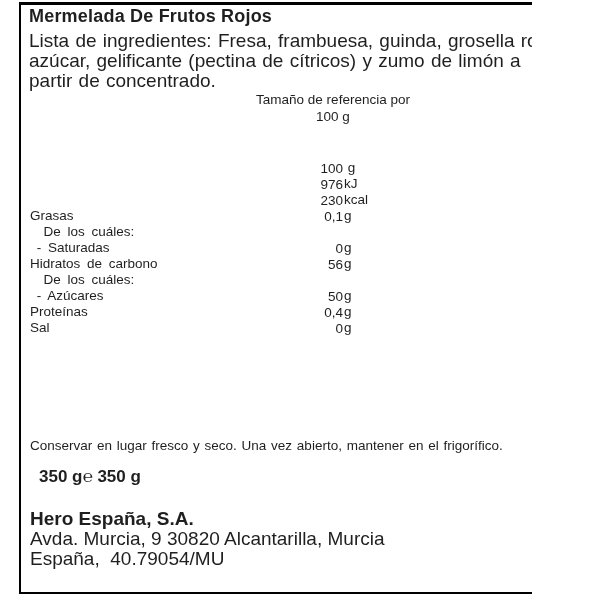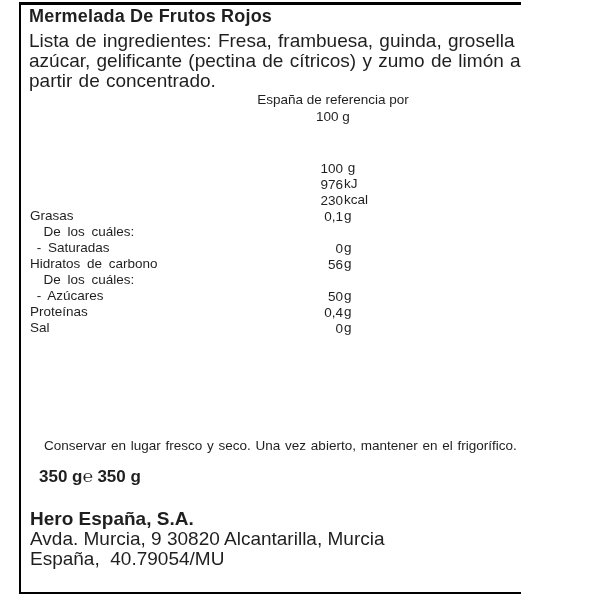--- a/index.html
+++ b/index.html
@@ -11,20 +11,21 @@
     font-family: "Liberation Sans", "DejaVu Sans", sans-serif;
     color: #1f1f1f;
     -webkit-font-smoothing: antialiased;
   }
   .page {
     position: relative;
     width: 521px;
     height: 600px;
     background: #ffffff;
     overflow: hidden;
+    padding-left: 11px;
   }
   .label-box {
     position: absolute;
     left: 19px;
     top: 2px;
     width: 563px;
     height: 592px;
     box-sizing: border-box;
     border: 2px solid #000000;
     border-top-width: 3px;
@@ -85,21 +86,21 @@
     text-align: right;
   }
   .nrow .unit {
     position: absolute;
     left: 323px;
     top: 0;
     white-space: pre;
   }
   .storage {
     position: absolute;
-    left: 23px;
+    left: 9px;
     top: 432px;
     width: 540px;
     font-size: 13.5px;
     line-height: 18px;
     word-spacing: 1px;
   }
   .net-weight {
     position: absolute;
     left: 18px;
     top: 461px;
@@ -126,21 +127,21 @@
 <body>
 
 <div class="page">
   <div class="label-box">
 
     <div class="title">Mermelada De Frutos Rojos</div>
 
     <div class="ingredients">Lista de ingredientes: Fresa, frambuesa, guinda, grosella roja, azúcar, gelificante (pectina de cítricos) y zumo de limón a partir de concentrado.</div>
 
     <div class="reference">
-      <div>España de referencia por</div>
+      <div>Tamaño de referencia por</div>
       <div>100 g</div>
     </div>
 
     <div class="ntable">
       <div class="nrow">
         <span class="lab"></span>
         <span class="num">100</span>
         <span class="unit"> g</span>
       </div>
       <div class="nrow">

